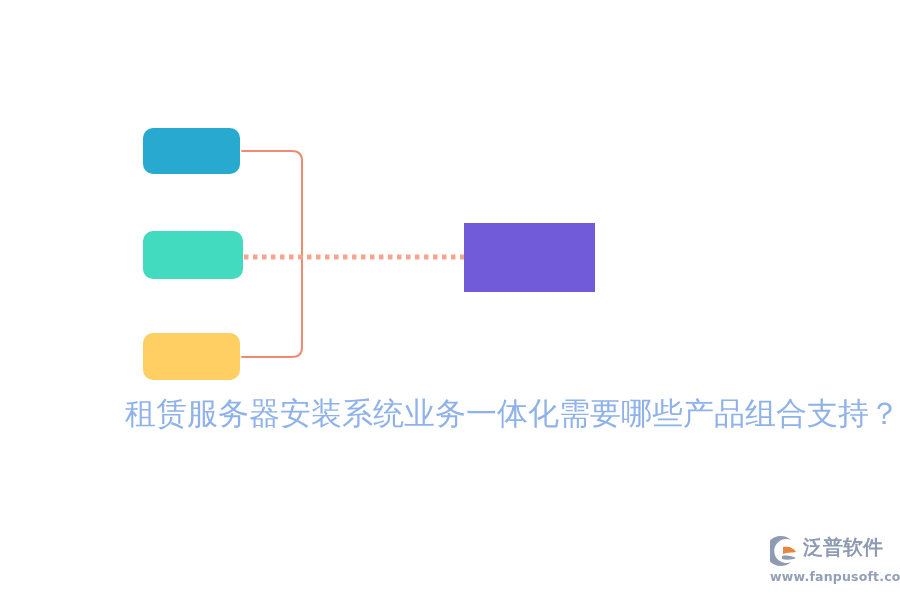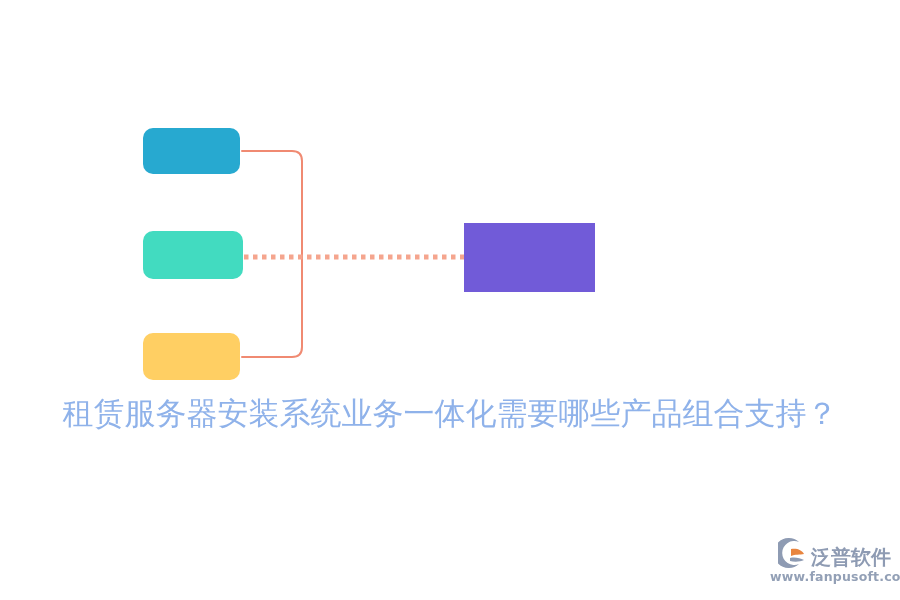--- a/index.html
+++ b/index.html
@@ -48,42 +48,41 @@
     height: 390px;
     pointer-events: none;
   }
 
   
   #title {
     position: absolute;
     left: 0;
     top: 391px;
     width: 900px;
-    text-align: center;
+    text-align: right;
     font-family: "DejaVu Serif", "Liberation Serif", serif;
     font-size: 31px;
     line-height: 44px;
     letter-spacing: 0px;
     color: #8fb2ea;
     white-space: nowrap;
   }
 
   
   #watermark {
     position: absolute;
     left: 770px;
     top: 536px;
     width: 124px;
     height: 54px;
   }
   #wm-row {
     display: flex;
-    align-items: flex-end;
+    align-items: flex-start;
     height: 32px;
-    margin-left: 8px;
   }
   #wm-mark {
     width: 30px;
     height: 30px;
     flex: 0 0 30px;
     margin-right: 3px;
   }
   #wm-name {
     font-family: "DejaVu Sans", "Liberation Sans", sans-serif;
     font-size: 20px;

